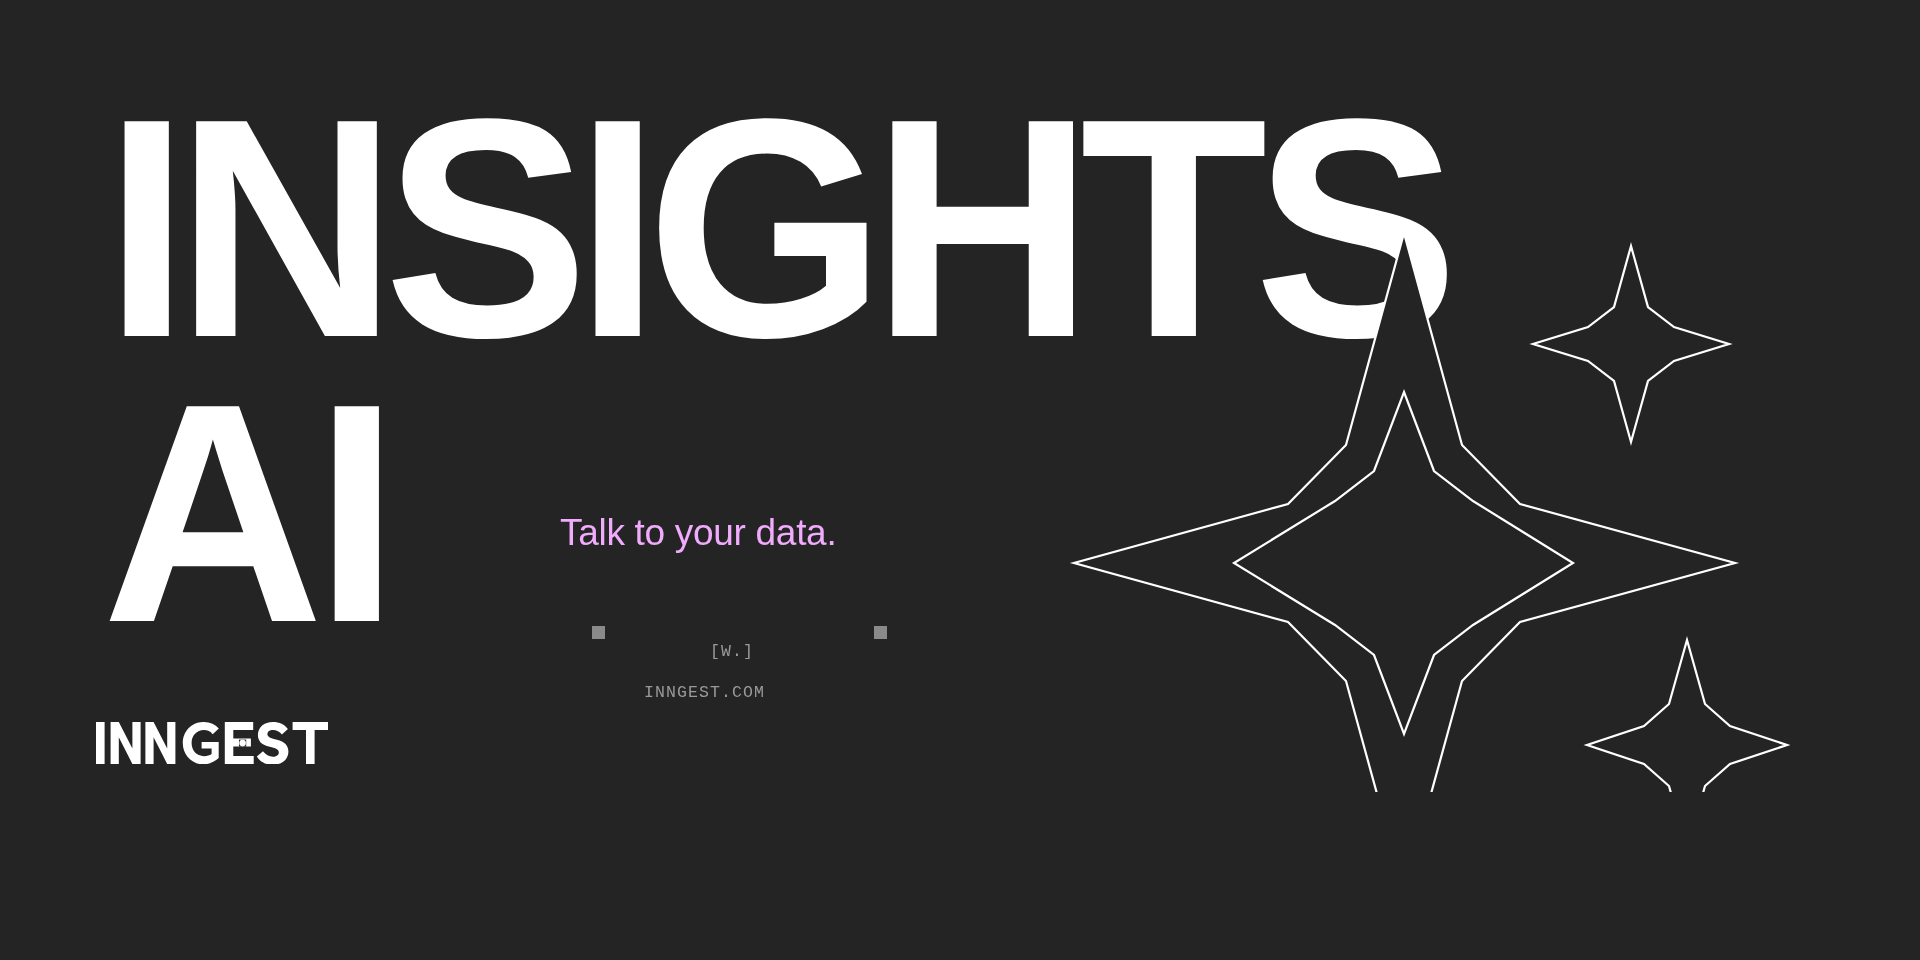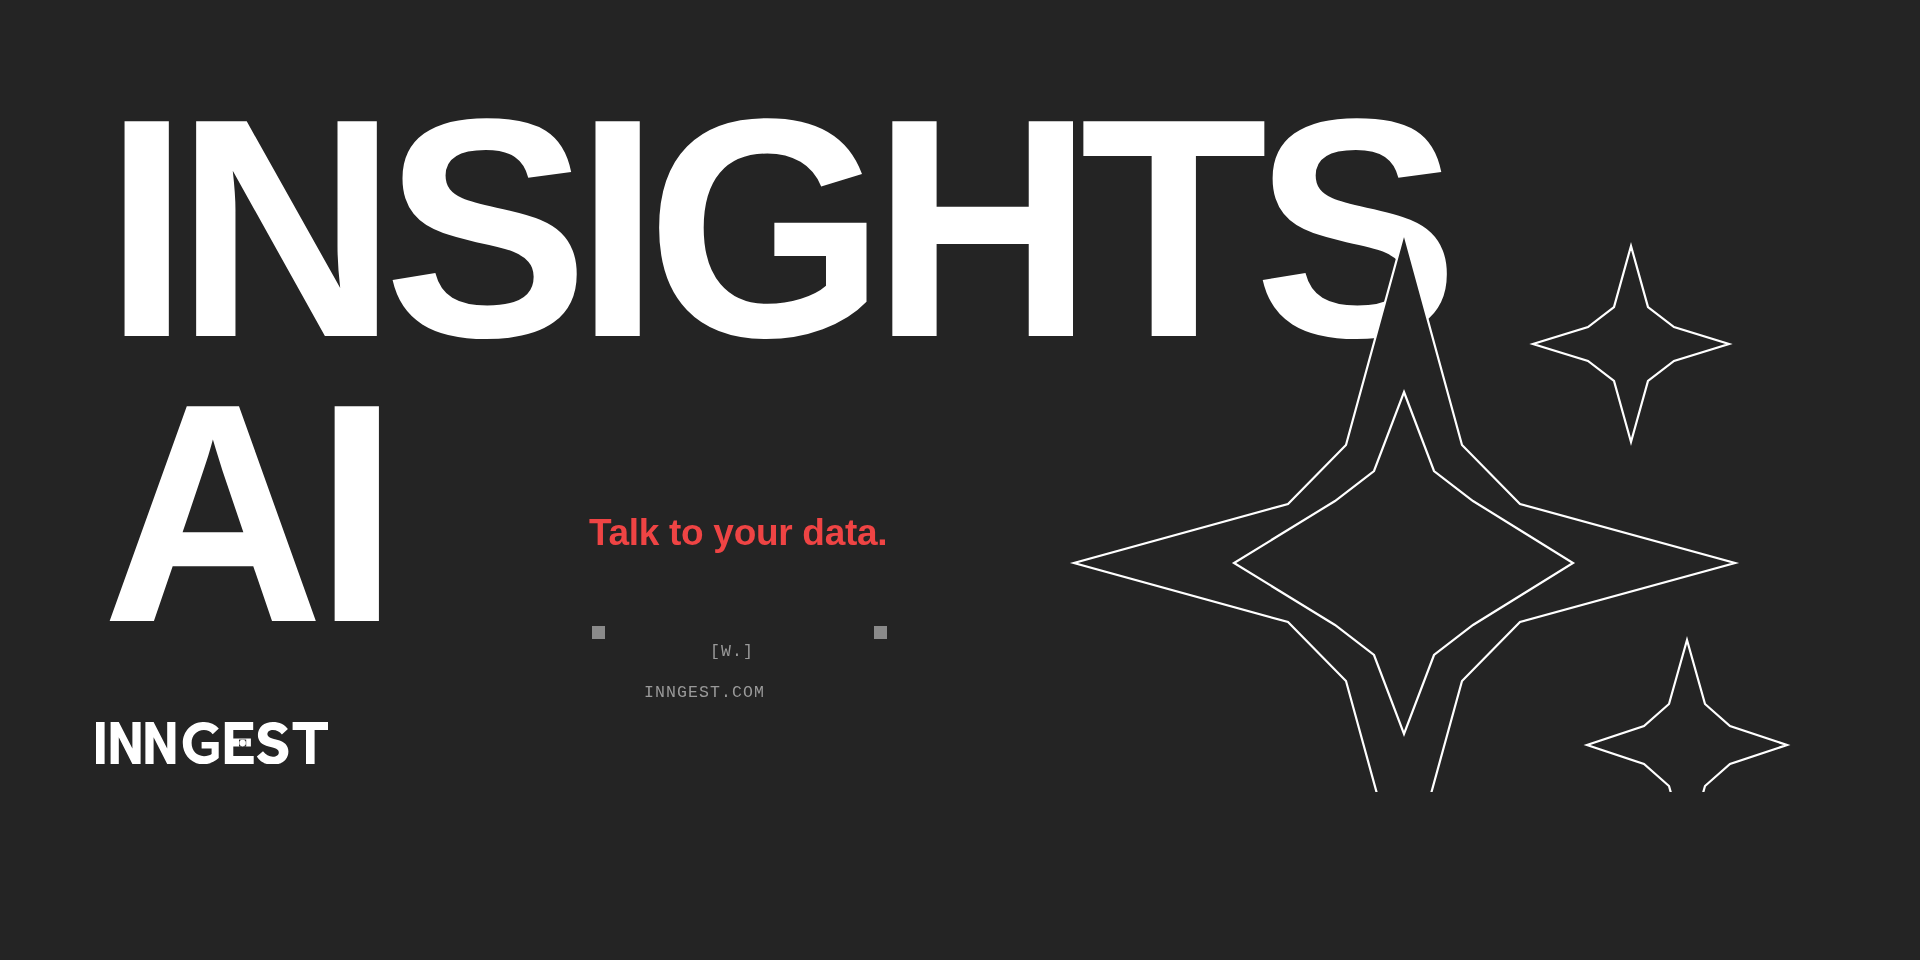--- a/index.html
+++ b/index.html
@@ -45,26 +45,26 @@
     transform-origin: left center;
   }
   .headline-line.line-2 {
     letter-spacing: -10px;
     margin-left: -2px;
   }
 
   
   .tagline {
     position: absolute;
-    left: 589px;
+    left: 560px;
     top: 512px;
     z-index: 3;
-    color: #ef4444;
+    color: #f0abfc;
     font-family: "Liberation Sans", sans-serif;
-    font-weight: 700;
+    font-weight: 400;
     font-size: 37px;
     letter-spacing: -0.3px;
     white-space: nowrap;
     user-select: none;
   }
 
   
   .meta-row {
     position: absolute;
     top: 622px;

